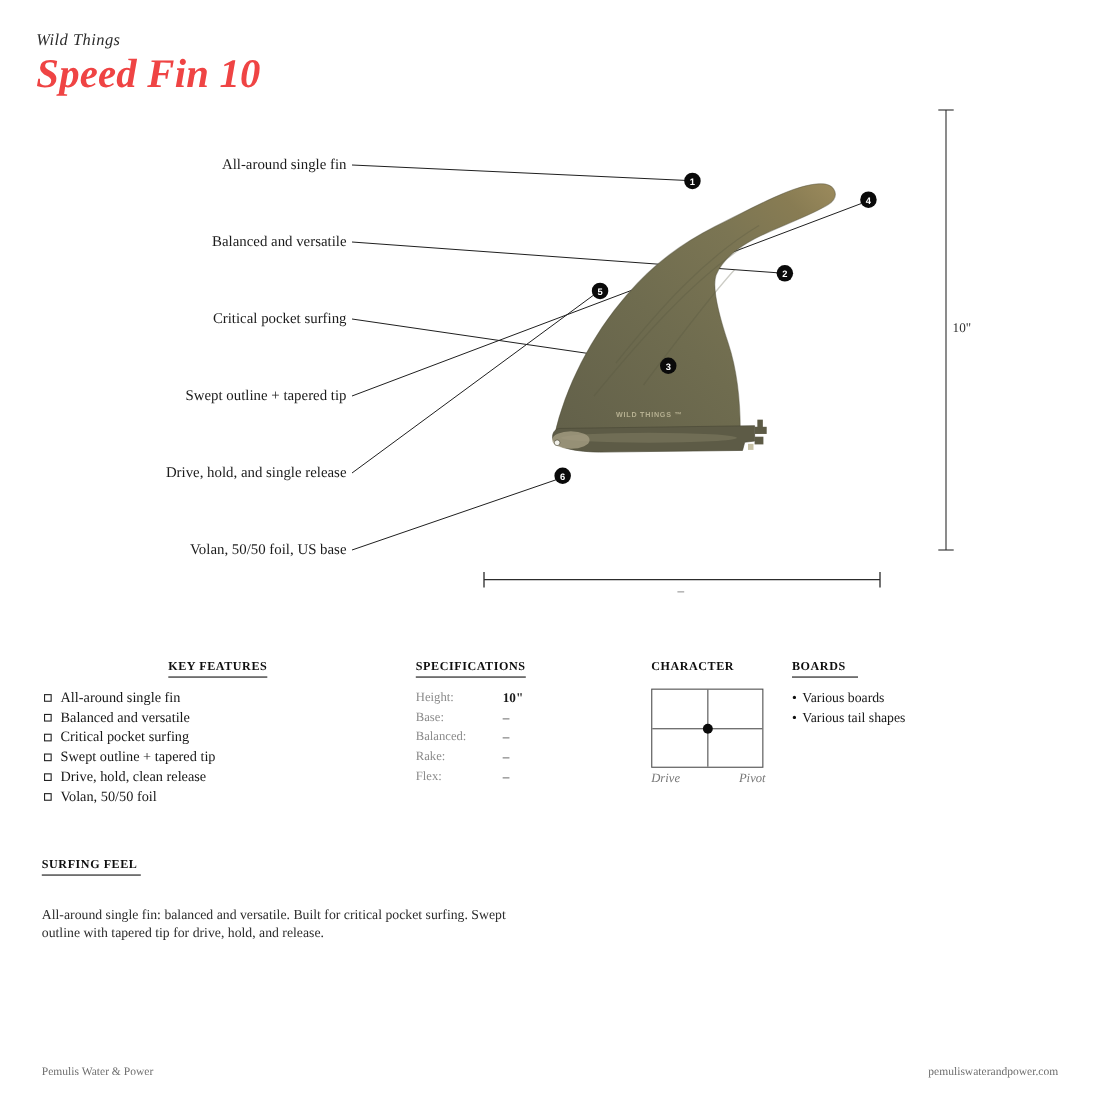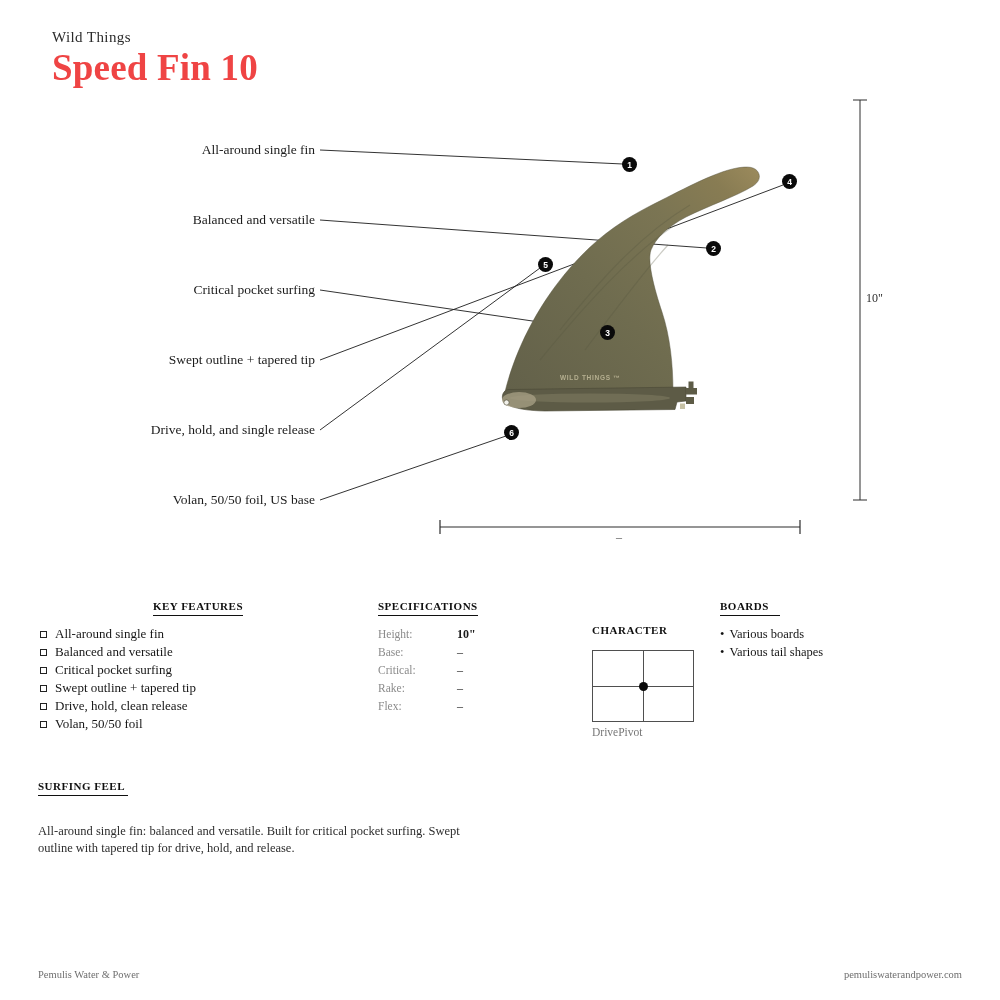--- a/index.html
+++ b/index.html
@@ -1,20 +1,20 @@
 <!DOCTYPE html>
 <html><head>
 <meta charset="utf-8">
 <style>
   html,body{margin:0;padding:0;background:#fff;}
   .page{position:relative;width:1000px;height:1000px;background:#ffffff;overflow:hidden;
         font-family:"Liberation Serif", serif;color:#111;}
 
   
-  .masthead{position:absolute;left:52px;top:29px;}
+  .masthead{position:absolute;left:33px;top:29px;font-style:italic;}
   .brand{font-size:15px;letter-spacing:.4px;color:#2b2b2b;}
   .title{margin:4px 0 0 0;font-size:37px;line-height:36px;font-weight:bold;color:#ef4444;letter-spacing:.2px;}
 
   
   .diagram{position:absolute;left:0;top:0;width:1000px;height:570px;}
   .dsvg{position:absolute;left:0;top:0;}
   .co-label{position:absolute;right:685px;height:18px;line-height:18px;font-size:13.5px;
             color:#1b1b1b;white-space:nowrap;text-align:right;}
   .marker{position:absolute;width:15px;height:15px;border-radius:50%;background:#0a0a0a;
           color:#fff;display:flex;align-items:center;justify-content:center;
@@ -34,28 +34,28 @@
   .kf-item{display:flex;align-items:flex-start;line-height:18px;font-size:13px;color:#161616;}
   .sq{flex:0 0 auto;width:5px;height:5px;border:1.2px solid #222;margin:6px 8px 0 2px;}
 
   .sec-specs{left:378px;top:596px;width:170px;}
   .spec-rows{margin-top:9px;}
   .spec-row{display:flex;line-height:18px;gap:10px;}
   .spec-label{width:69px;font-size:11.5px;color:#8b8b8b;}
   .spec-value{font-size:12px;color:#1a1a1a;}
   .spec-value.strong{font-weight:bold;}
 
-  .sec-character{left:580px;top:620px;width:120px;padding-left:12px;}
+  .sec-character{left:580px;top:596px;width:120px;padding-left:12px;}
   .quad{position:relative;width:100px;height:70px;border:1px solid #4f4f4f;margin-top:11px;}
   .quad .v{position:absolute;left:50%;top:0;width:1px;height:100%;background:#4f4f4f;}
   .quad .h{position:absolute;top:50%;left:0;height:1px;width:100%;background:#4f4f4f;}
   .quad .dot{position:absolute;left:50%;top:50%;width:9px;height:9px;margin:-4.5px 0 0 -4.5px;
              border-radius:50%;background:#0a0a0a;}
-  .axis-labels{display:flex;justify-content:flex-start;width:104px;margin-top:4px;
-               font-size:11.5px;color:#777;}
+  .axis-labels{display:flex;justify-content:space-between;width:104px;margin-top:4px;
+               font-size:11.5px;color:#777;font-style:italic;}
 
   .sec-boards{left:720px;top:596px;width:200px;}
   .bd-list{margin-top:9px;}
   .bd-item{display:flex;line-height:18px;font-size:12.5px;color:#161616;}
   .dotb{margin-right:5px;color:#111;}
 
   .sec-feel{left:38px;top:776px;width:470px;}
   .feel-body{margin-top:27px;width:436px;font-size:12.5px;line-height:16.5px;color:#2d2d2d;}
 
   .footer{position:absolute;left:38px;top:969px;width:924px;display:flex;
@@ -191,21 +191,21 @@
     <div class="spec-rows">
       <div class="spec-row">
           <span class="spec-label">Height:</span>
           <span class="spec-value strong">10"</span>
         </div>
       <div class="spec-row">
           <span class="spec-label">Base:</span>
           <span class="spec-value">–</span>
         </div>
       <div class="spec-row">
-          <span class="spec-label">Critical:</span>
+          <span class="spec-label">Balanced:</span>
           <span class="spec-value">–</span>
         </div>
       <div class="spec-row">
           <span class="spec-label">Rake:</span>
           <span class="spec-value">–</span>
         </div>
       <div class="spec-row">
           <span class="spec-label">Flex:</span>
           <span class="spec-value">–</span>
         </div>

